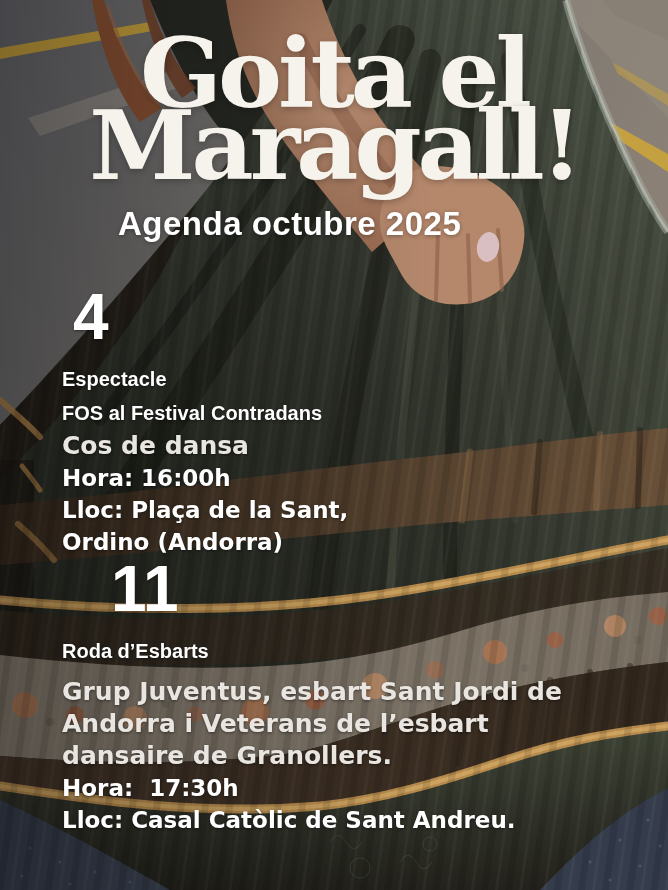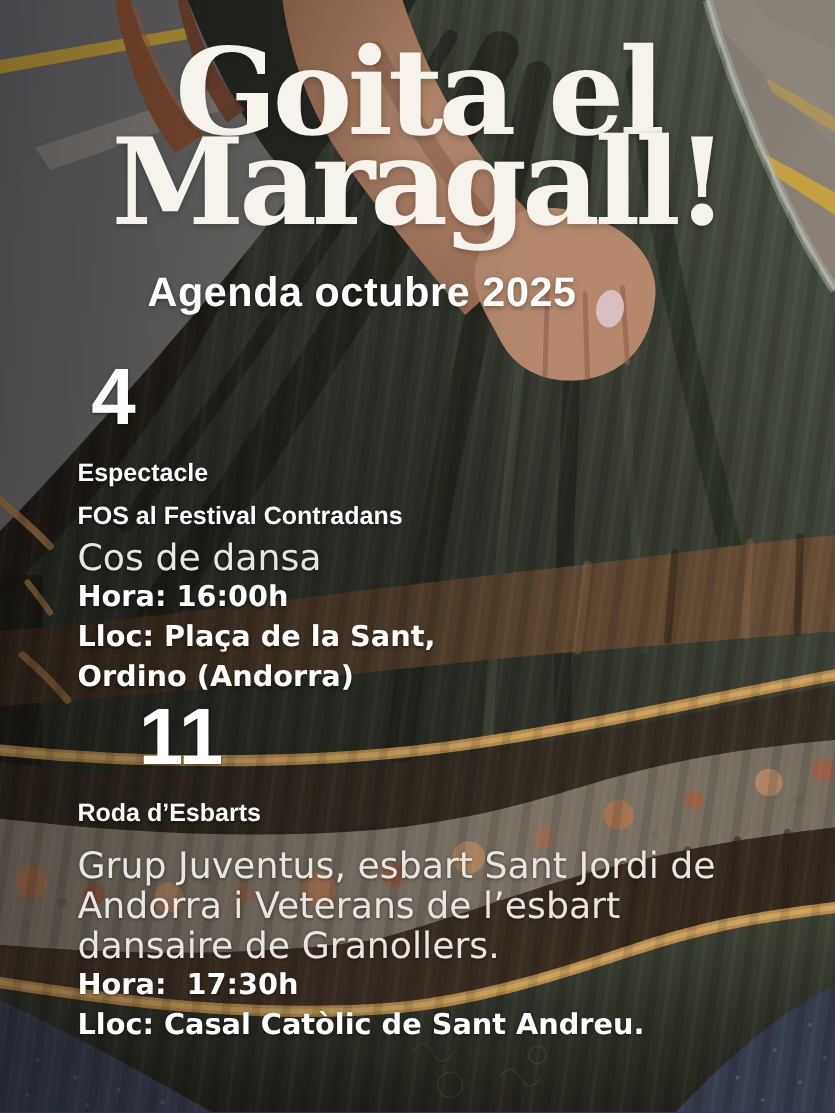--- a/index.html
+++ b/index.html
@@ -13,37 +13,37 @@
     position:absolute;left:0;width:100%;margin:0;text-align:center;
     font-family:"DejaVu Serif",serif;font-weight:bold;
     font-size:96px;line-height:1;letter-spacing:-4px;
     color:var(--title-color,#f6f3ec);
     text-shadow:0 2px 6px rgba(0,0,0,.25);
     white-space:pre;
   }
   .title-line.l1{top:26px;}
   .title-line.l2{top:98px;}
   .subtitle{
-    position:absolute;left:118px;top:214px;
+    position:absolute;left:118px;top:204px;
     font-size:33px;font-weight:700;letter-spacing:.5px;
     color:var(--text-color,#ffffff);line-height:40px;white-space:pre;
     text-shadow:0 1px 4px rgba(0,0,0,.35);
   }
   
   .event{position:absolute;left:62px;width:560px;color:var(--text-color,#ffffff);
     text-shadow:0 1px 3px rgba(0,0,0,.45);}
   .event-1{top:288px;}
   .event-2{top:560px;}
   .day{font-size:64px;font-weight:700;line-height:58px;margin:0 0 16px 0;white-space:pre;}
   .event-1 .day{margin-left:11px;}
   .event-2 .day{margin-left:49px;}
   .etitle-line{font-size:20px;font-weight:700;line-height:34px;white-space:pre;}
   .desc-line{
-    font-family:"DejaVu Sans",sans-serif;font-weight:400;
-    font-size:29px;line-height:32px;color:var(--text-soft-color,#e9e6e1);white-space:pre;
+    font-family:"DejaVu Sans",sans-serif;font-weight:700;
+    font-size:25px;line-height:32px;color:var(--text-soft-color,#e9e6e1);white-space:pre;
   }
   .meta-line{
     font-family:"DejaVu Sans",sans-serif;font-weight:700;
     font-size:23px;line-height:32px;white-space:pre;
   }
   .event-2 .first-desc{margin-top:8px;}
 </style>
 </head>
 <body>
 

